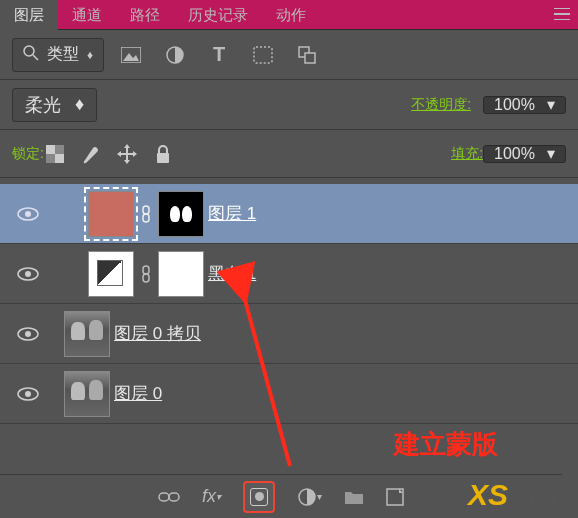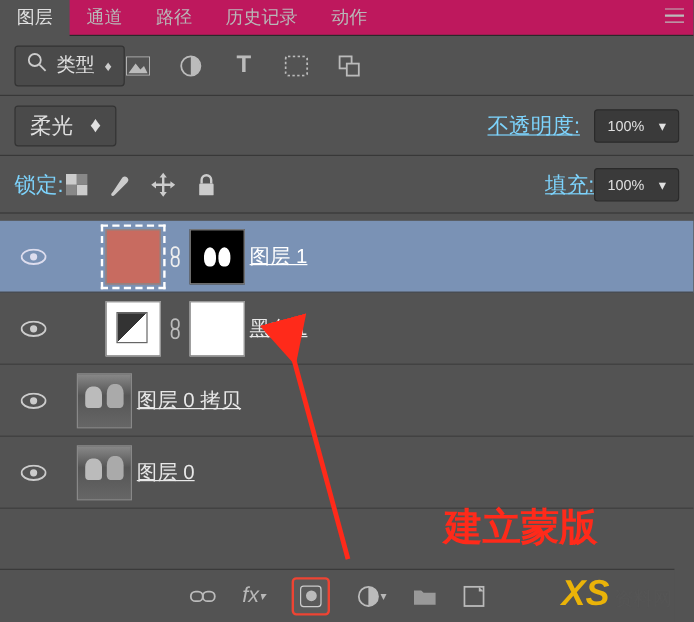--- a/index.html
+++ b/index.html
@@ -2,30 +2,30 @@
 <html><head>
 <meta charset="utf-8">
 <style>
   * { margin: 0; padding: 0; box-sizing: border-box; font-family: "Microsoft YaHei", sans-serif; }
   body { background: #535353; width: 578px; height: 518px; overflow: hidden; position: relative; }
   .panel { width: 578px; height: 518px; background: #535353; }
   .tabs { display: flex; align-items: center; height: 30px; background: #be185d; border-bottom: 1px solid #2a2a2a; }
   .tab { padding: 0 14px; height: 30px; line-height: 30px; font-size: 15px; color: #b8b8b8; cursor: pointer; }
   .tab.active { background: #535353; color: #e0e0e0; }
   .tab-menu { margin-left: auto; padding: 0 8px; color: #b8b8b8; cursor: pointer; }
-  .filter-row { display: flex; align-items: center; height: 50px; padding: 0 12px; gap: 0; border-bottom: 1px solid #383838; }
+  .filter-row { display: flex; align-items: center; height: 50px; padding: 0 12px; gap: 16px; border-bottom: 1px solid #383838; }
   .dropdown { display: flex; align-items: center; height: 34px; padding: 0 10px; background: #4a4a4a; border: 1px solid #333; border-radius: 3px; color: #e0e0e0; font-size: 16px; gap: 8px; cursor: pointer; }
   .dropdown .chev { font-size: 12px; color: #ccc; }
   .filter-icons { display: flex; gap: 22px; align-items: center; }
   .filter-icons span { display: inline-flex; width: 22px; height: 22px; color: #bbb; align-items: center; justify-content: center; }
   .blend-row { display: flex; align-items: center; height: 50px; padding: 0 12px; gap: 12px; border-bottom: 1px solid #383838; }
   .blend-dd { display: flex; align-items: center; height: 34px; padding: 0 12px; background: #4a4a4a; border: 1px solid #333; border-radius: 3px; color: #e0e0e0; font-size: 18px; gap: 14px; cursor: pointer; }
-  .label { color: #7dd3fc; font-size: 18px; }
+  .label { color: #84cc16; font-size: 14px; }
   .label.u { text-decoration: underline; }
-  .value-box { display: flex; align-items: center; height: 28px; padding: 0 10px; background: #3a3a3a; border: 1px solid #2a2a2a; border-radius: 3px; color: #e0e0e0; font-size: 12px; gap: 12px; cursor: pointer; }
+  .value-box { display: flex; align-items: center; height: 18px; padding: 0 10px; background: #3a3a3a; border: 1px solid #2a2a2a; border-radius: 3px; color: #e0e0e0; font-size: 16px; gap: 12px; cursor: pointer; }
   .lock-row { display: flex; align-items: center; height: 48px; padding: 0 12px; border-bottom: 1px solid #383838; }
   .lock-icons { display: flex; gap: 14px; align-items: center; }
   .lock-icons span { display: inline-flex; width: 22px; height: 22px; color: #c8c8c8; align-items: center; justify-content: center; }
   .layers { padding-top: 6px; }
   .layer-row { display: flex; align-items: center; height: 60px; border-bottom: 1px solid #3f3f3f; }
   .layer-row.selected { background: #7a92b5; }
   .eye { width: 56px; display: flex; justify-content: center; color: #c0c0c0; cursor: pointer; font-size: 20px; }
   .indent { width: 32px; }
   .thumb { width: 46px; height: 46px; border: 1px solid #888; background: #ddd; display: flex; align-items: center; justify-content: center; flex-shrink: 0; overflow: hidden; }
   .thumb.sel { outline: 2px dashed #fff; outline-offset: 2px; }
@@ -41,21 +41,21 @@
   .link-ic { width: 24px; display: flex; justify-content: center; color: #ddd; font-size: 16px; }
   .layer-name { color: #e8e8e8; font-size: 17px; padding-left: 4px; text-decoration: underline; }
   .layer-row.selected .layer-name { color: #fff; }
   .footer { position: absolute; bottom: 0; left: 0; right: 16px; height: 44px; display: flex; align-items: center; justify-content: center; gap: 22px; background: #535353; border-top: 1px solid #3a3a3a; }
   .footer span { color: #b8b8b8; font-size: 18px; display: inline-flex; align-items: center; justify-content: center; cursor: pointer; }
   .mask-btn { width: 32px; height: 32px; border: 2px solid #e43; border-radius: 4px; display: flex; align-items: center; justify-content: center; background: #5a5a5a; }
   .mask-btn .inner { width: 18px; height: 18px; border: 1px solid #ccc; border-radius: 3px; display: flex; align-items: center; justify-content: center; }
   .mask-btn .dot { width: 9px; height: 9px; border-radius: 50%; background: #bbb; }
   .arrow { position: absolute; top: 266px; left: 230px; pointer-events: none; }
   .arrow svg { overflow: visible; }
-  .anno { position: absolute; color: #ff2a1a; font-size: 32px; font-weight: bold; right: 80px; bottom: 56px; }
+  .anno { position: absolute; color: #ff2a1a; font-size: 26px; font-weight: bold; right: 80px; bottom: 56px; }
   .watermark { position: absolute; right: 18px; bottom: 6px; color: #555; font-size: 16px; display: flex; align-items: baseline; gap: 4px; }
   .watermark .big { font-size: 30px; color: #eab308; font-weight: bold; font-style: italic; }
 </style>
 </head>
 <body>
 
 <div class="panel">
 
   <div class="tabs">
     <div class="tab active">图层</div>

